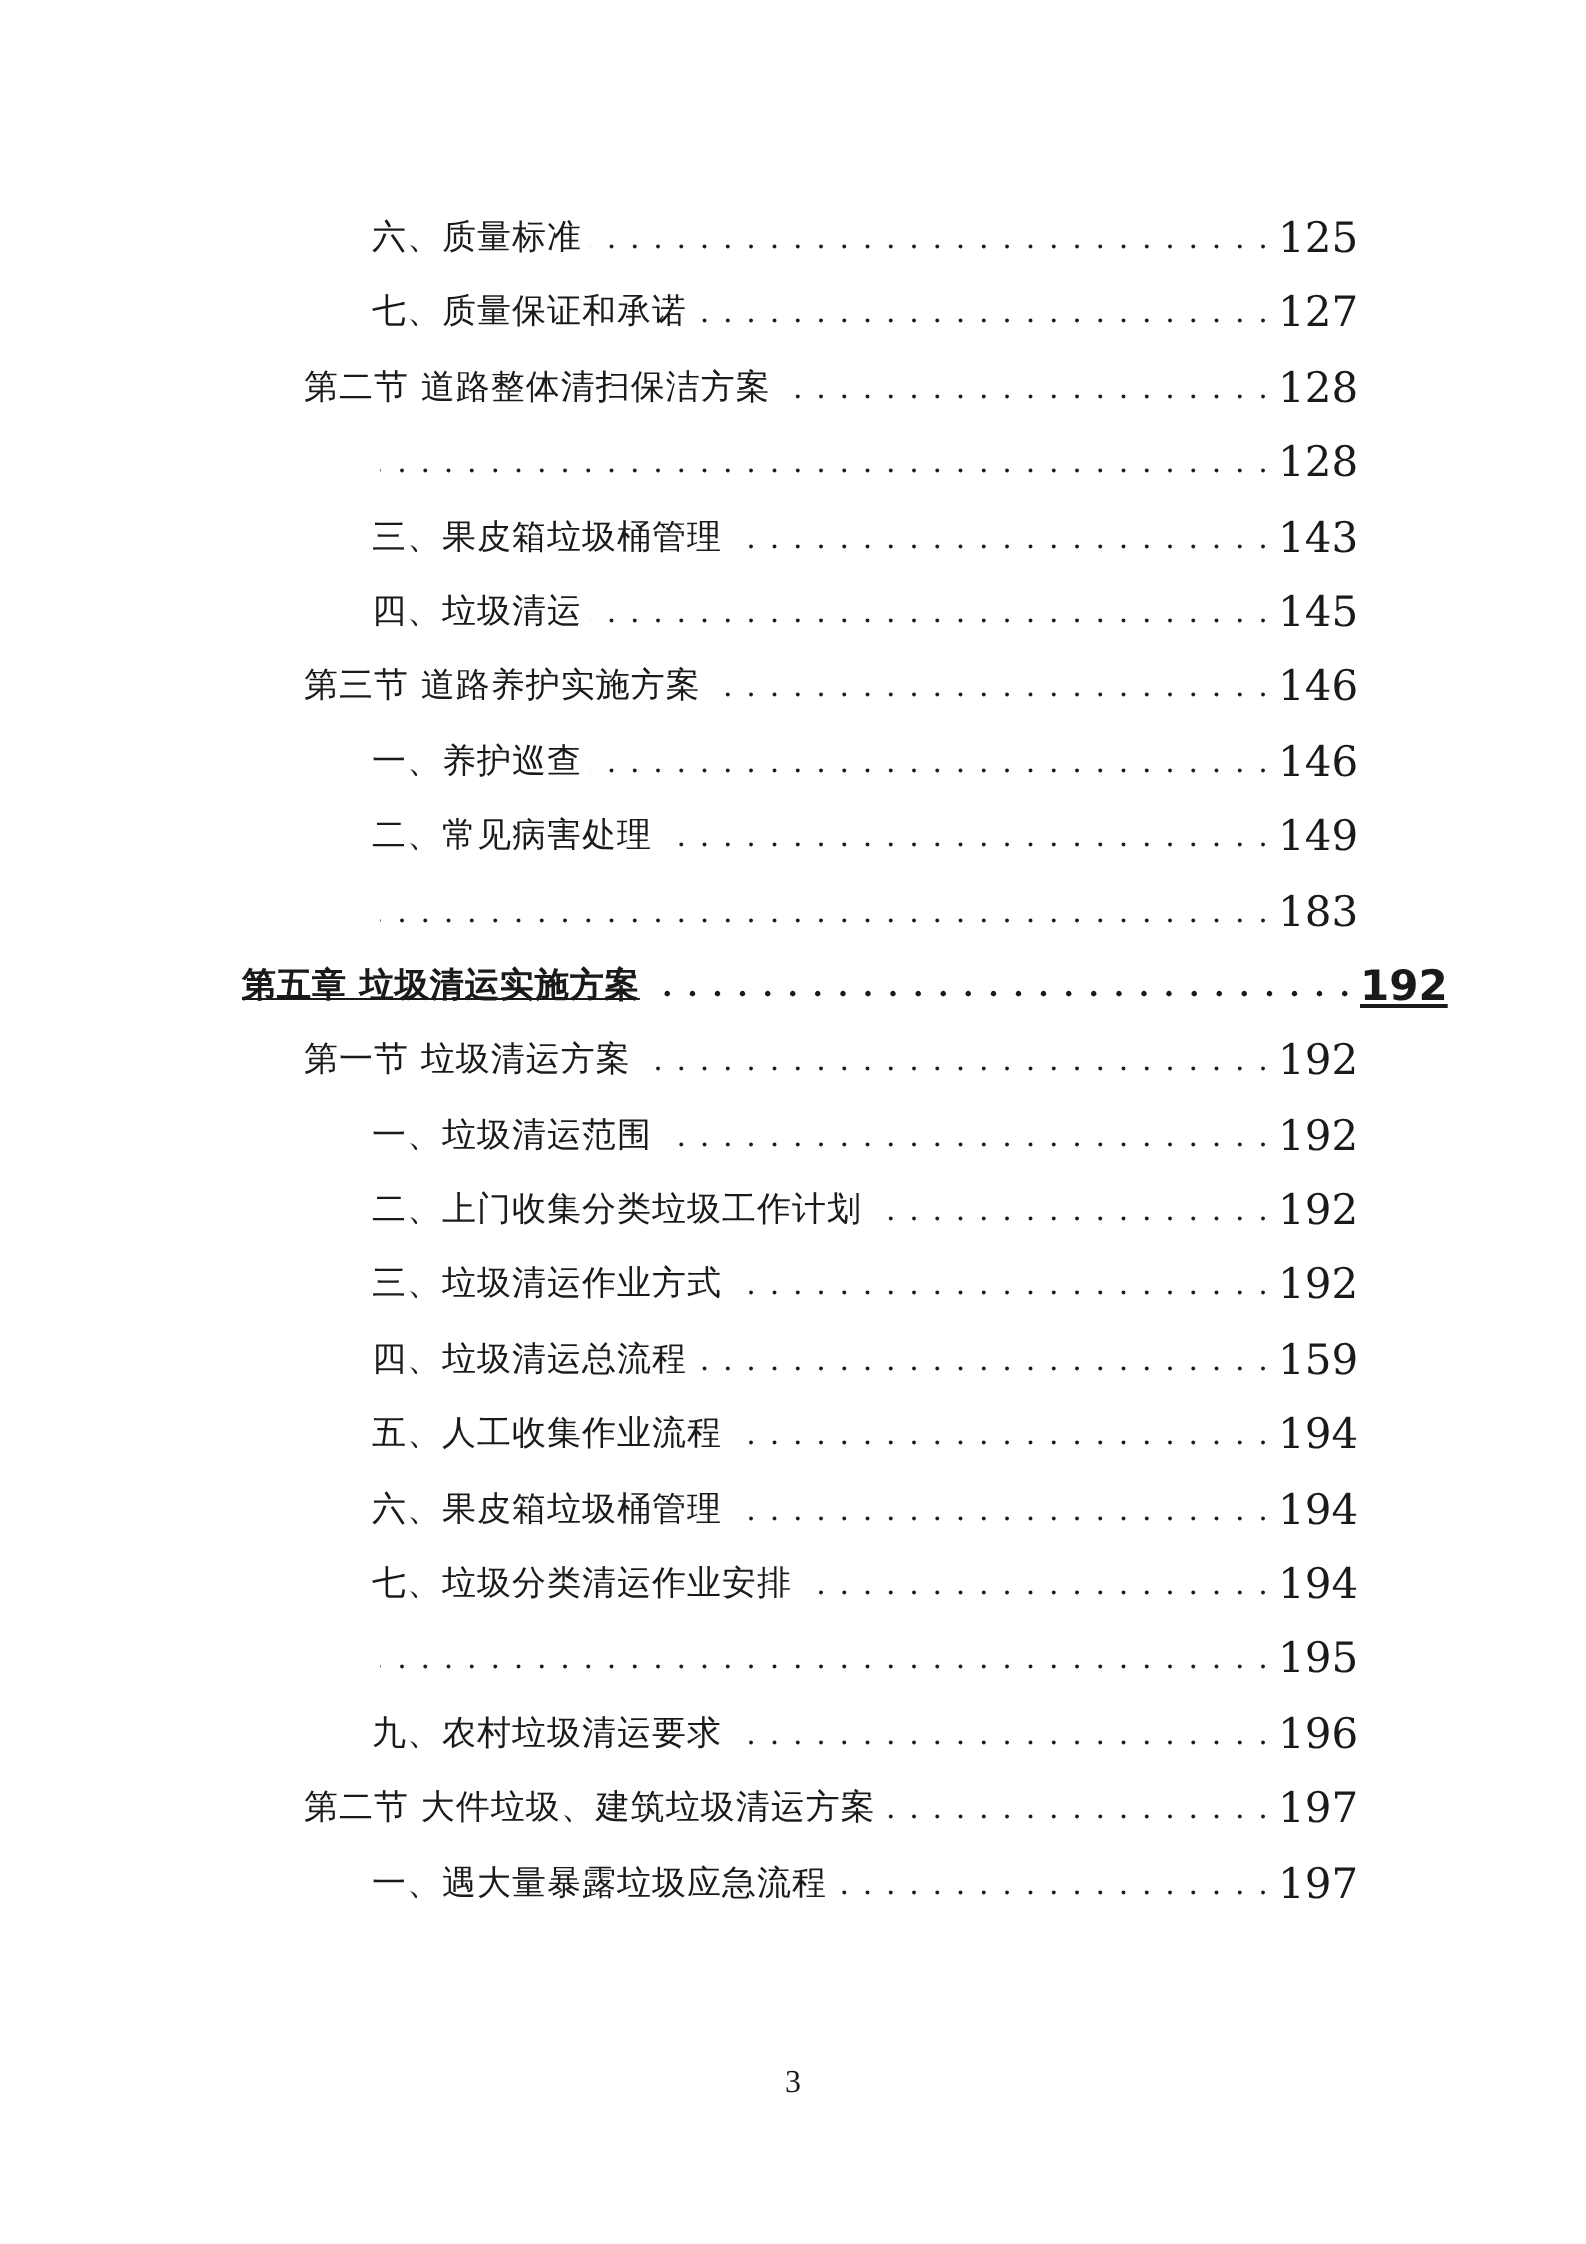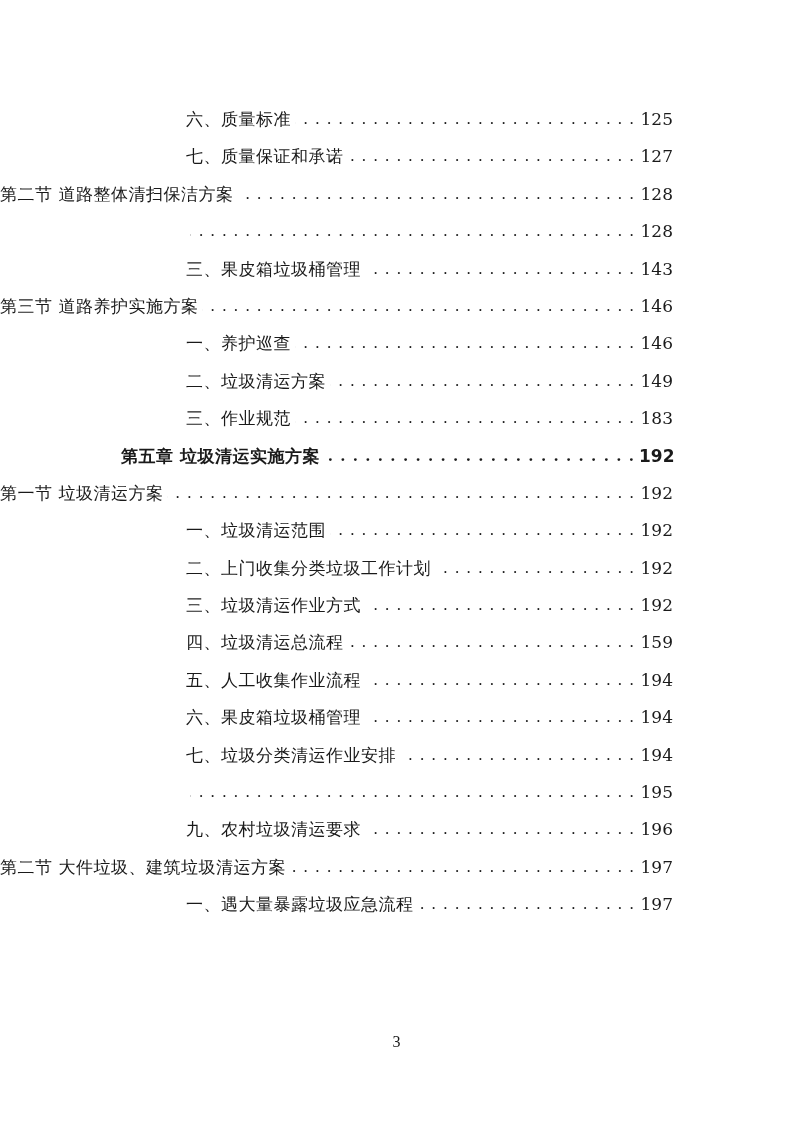--- a/index.html
+++ b/index.html
@@ -49,27 +49,27 @@
       right: 0;
       white-space: nowrap;
       letter-spacing: 1.05px;
       font-size: 15px;
     }
     .toc-row .page {
       flex: 0 0 auto;
       width: 34px;
       text-align: right;
       font-family: "DejaVu Serif", "Liberation Serif", serif;
-      font-size: 17px;
+      font-size: 21px;
     }
-    .level-1 { padding-left: 121px; padding-right: 120px; font-weight: bold; }
+    .level-1 { padding-left: 121px; padding-right: 79px; font-weight: bold; text-decoration: underline; }
     .level-1 .title { font-family: "DejaVu Sans", "Liberation Sans", sans-serif; font-weight: bold; }
     .level-1 .page { font-family: "DejaVu Sans", "Liberation Sans", sans-serif; font-weight: bold; }
     .level-1 .leader::before { font-weight: bold; }
-    .level-2 { padding-right: 120px; align-items: center; }
+    .level-2 { padding-left: 152px; padding-right: 120px; align-items: center; }
     .level-3 { padding-left: 186px; padding-right: 120px; }
     .page-number {
       position: absolute;
       top: 1033px;
       left: 0;
       width: 793px;
       text-align: center;
       font-size: 16px;
       font-family: "Liberation Serif", "DejaVu Serif", serif;
     }
@@ -95,37 +95,41 @@
   </div>
   <div class="toc-row level-3">
     <span class="leader"></span>
     <span class="page">128</span>
   </div>
   <div class="toc-row level-3">
     <span class="title">三、果皮箱垃圾桶管理</span>
     <span class="leader"></span>
     <span class="page">143</span>
   </div>
+  <div class="toc-row level-3">
+    <span class="title">四、垃圾清运</span>
+    <span class="leader"></span>
+    <span class="page">145</span>
+  </div>
   <div class="toc-row level-2">
     <span class="title">第三节 道路养护实施方案</span>
     <span class="leader"></span>
     <span class="page">146</span>
   </div>
   <div class="toc-row level-3">
     <span class="title">一、养护巡查</span>
     <span class="leader"></span>
     <span class="page">146</span>
   </div>
   <div class="toc-row level-3">
-    <span class="title">二、垃圾清运方案</span>
+    <span class="title">二、常见病害处理</span>
     <span class="leader"></span>
     <span class="page">149</span>
   </div>
   <div class="toc-row level-3">
-    <span class="title">三、作业规范</span>
     <span class="leader"></span>
     <span class="page">183</span>
   </div>
   <div class="toc-row level-1">
     <span class="title">第五章 垃圾清运实施方案</span>
     <span class="leader"></span>
     <span class="page">192</span>
   </div>
   <div class="toc-row level-2">
     <span class="title">第一节 垃圾清运方案</span>

